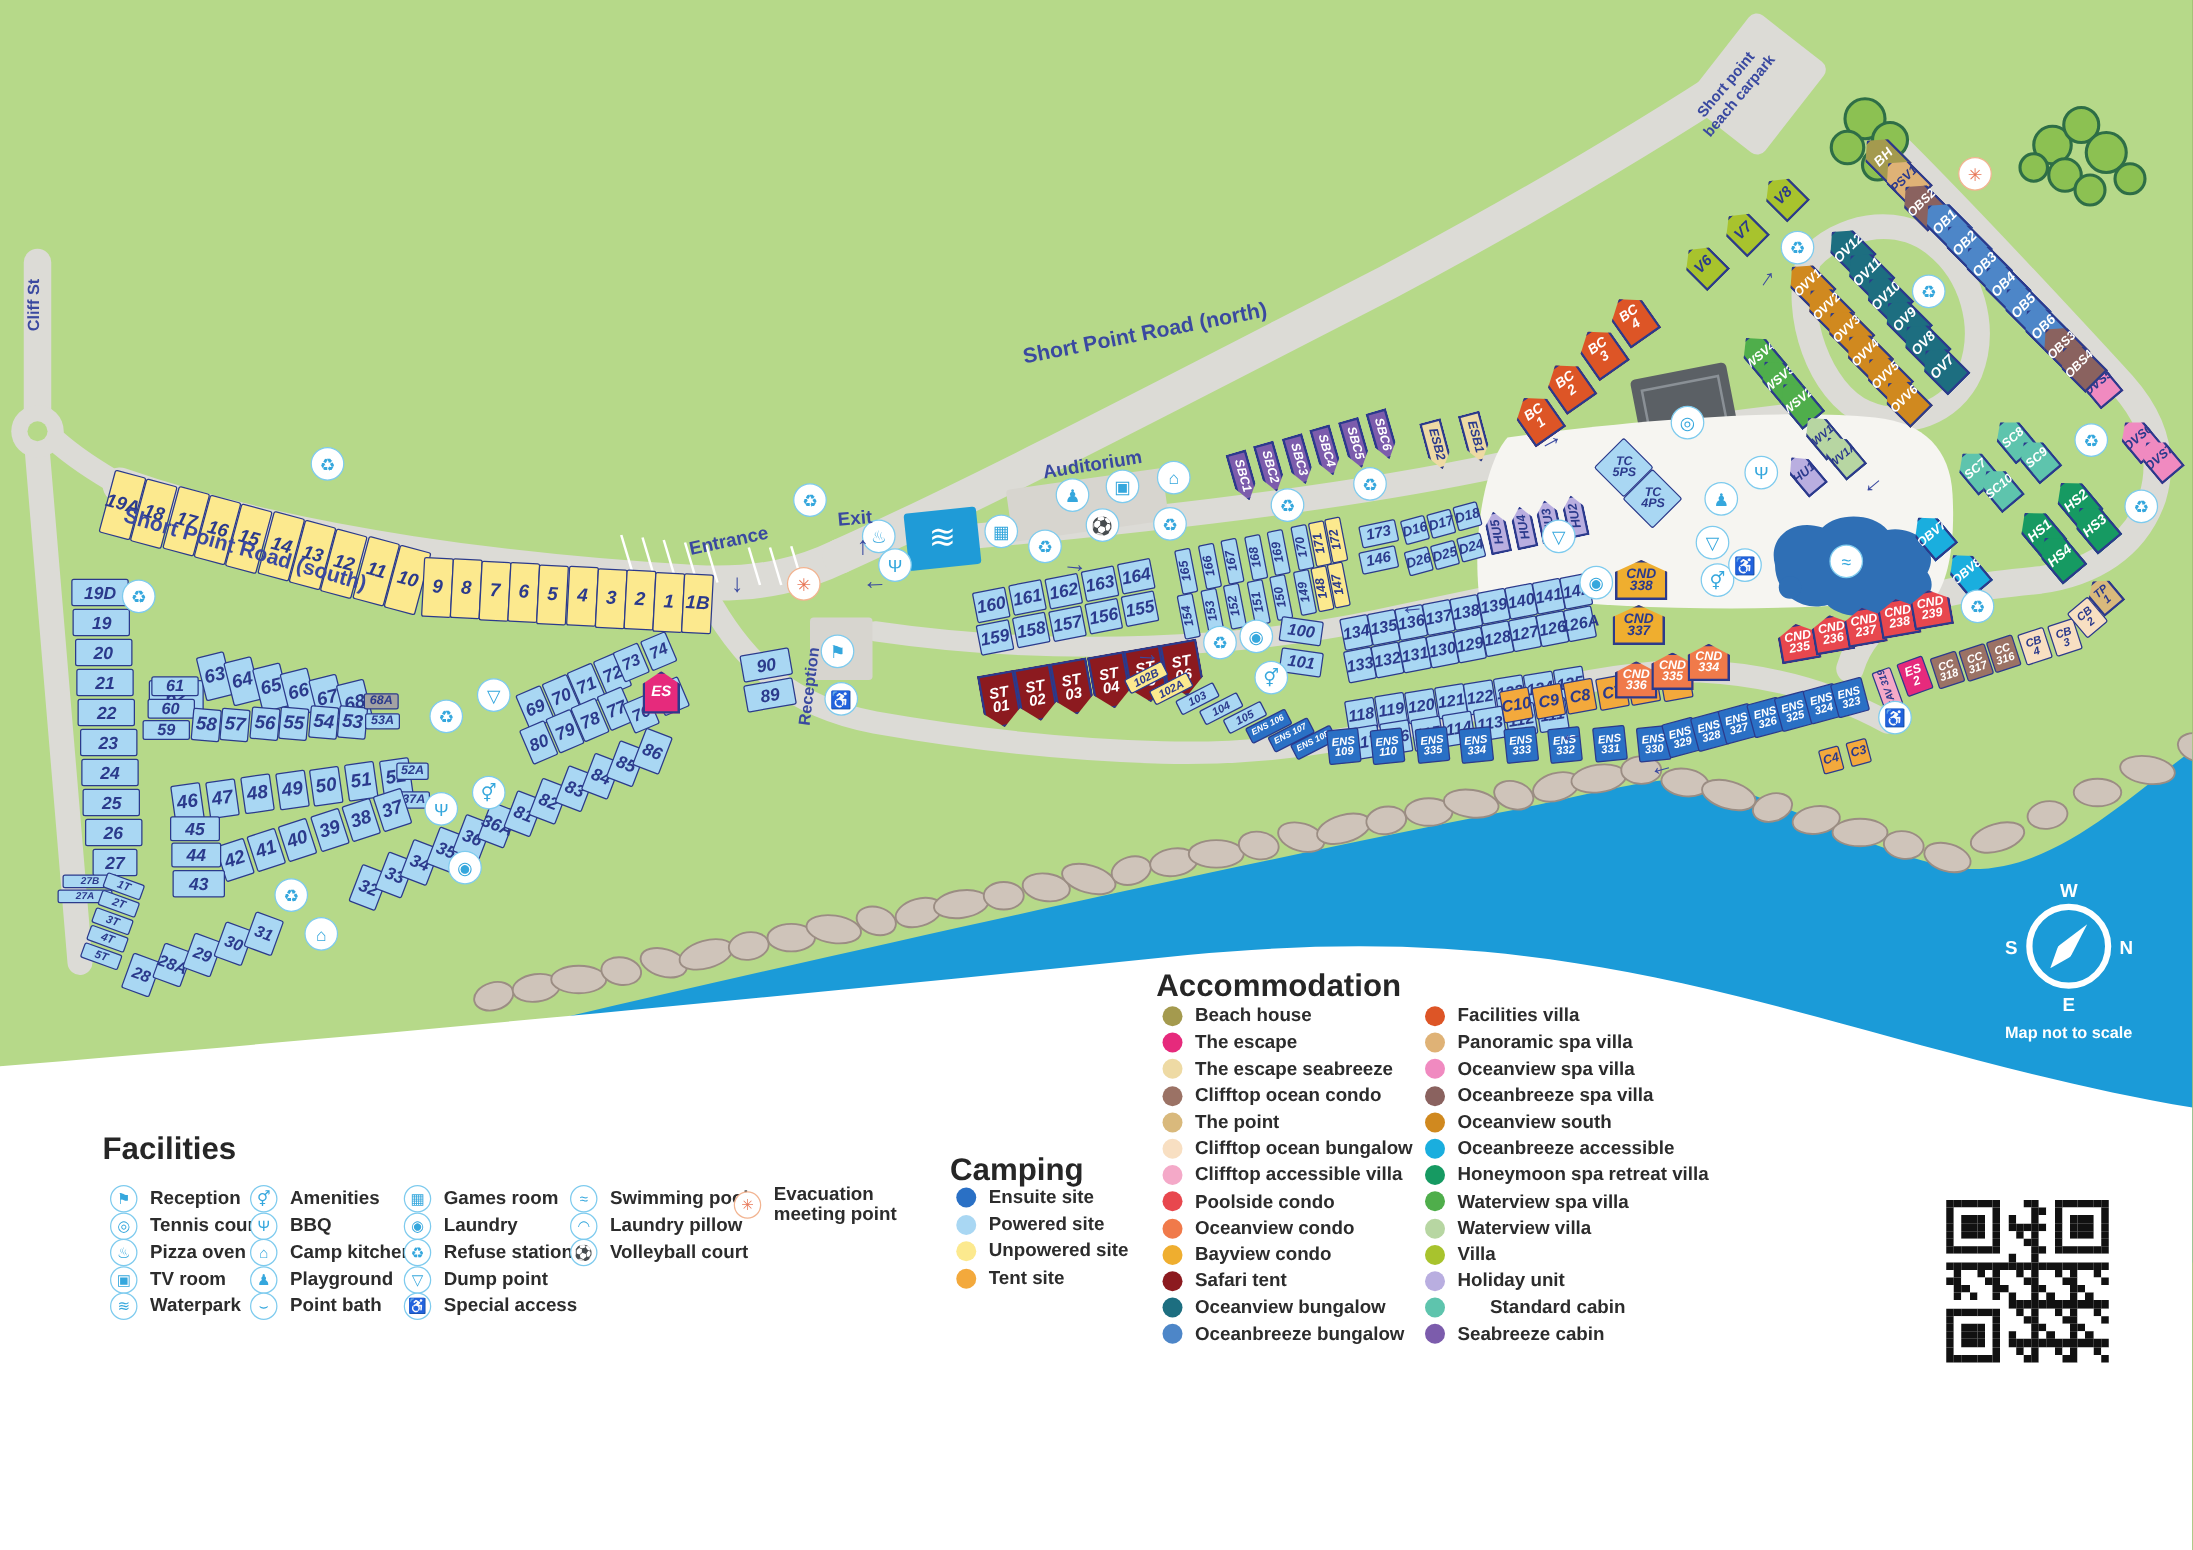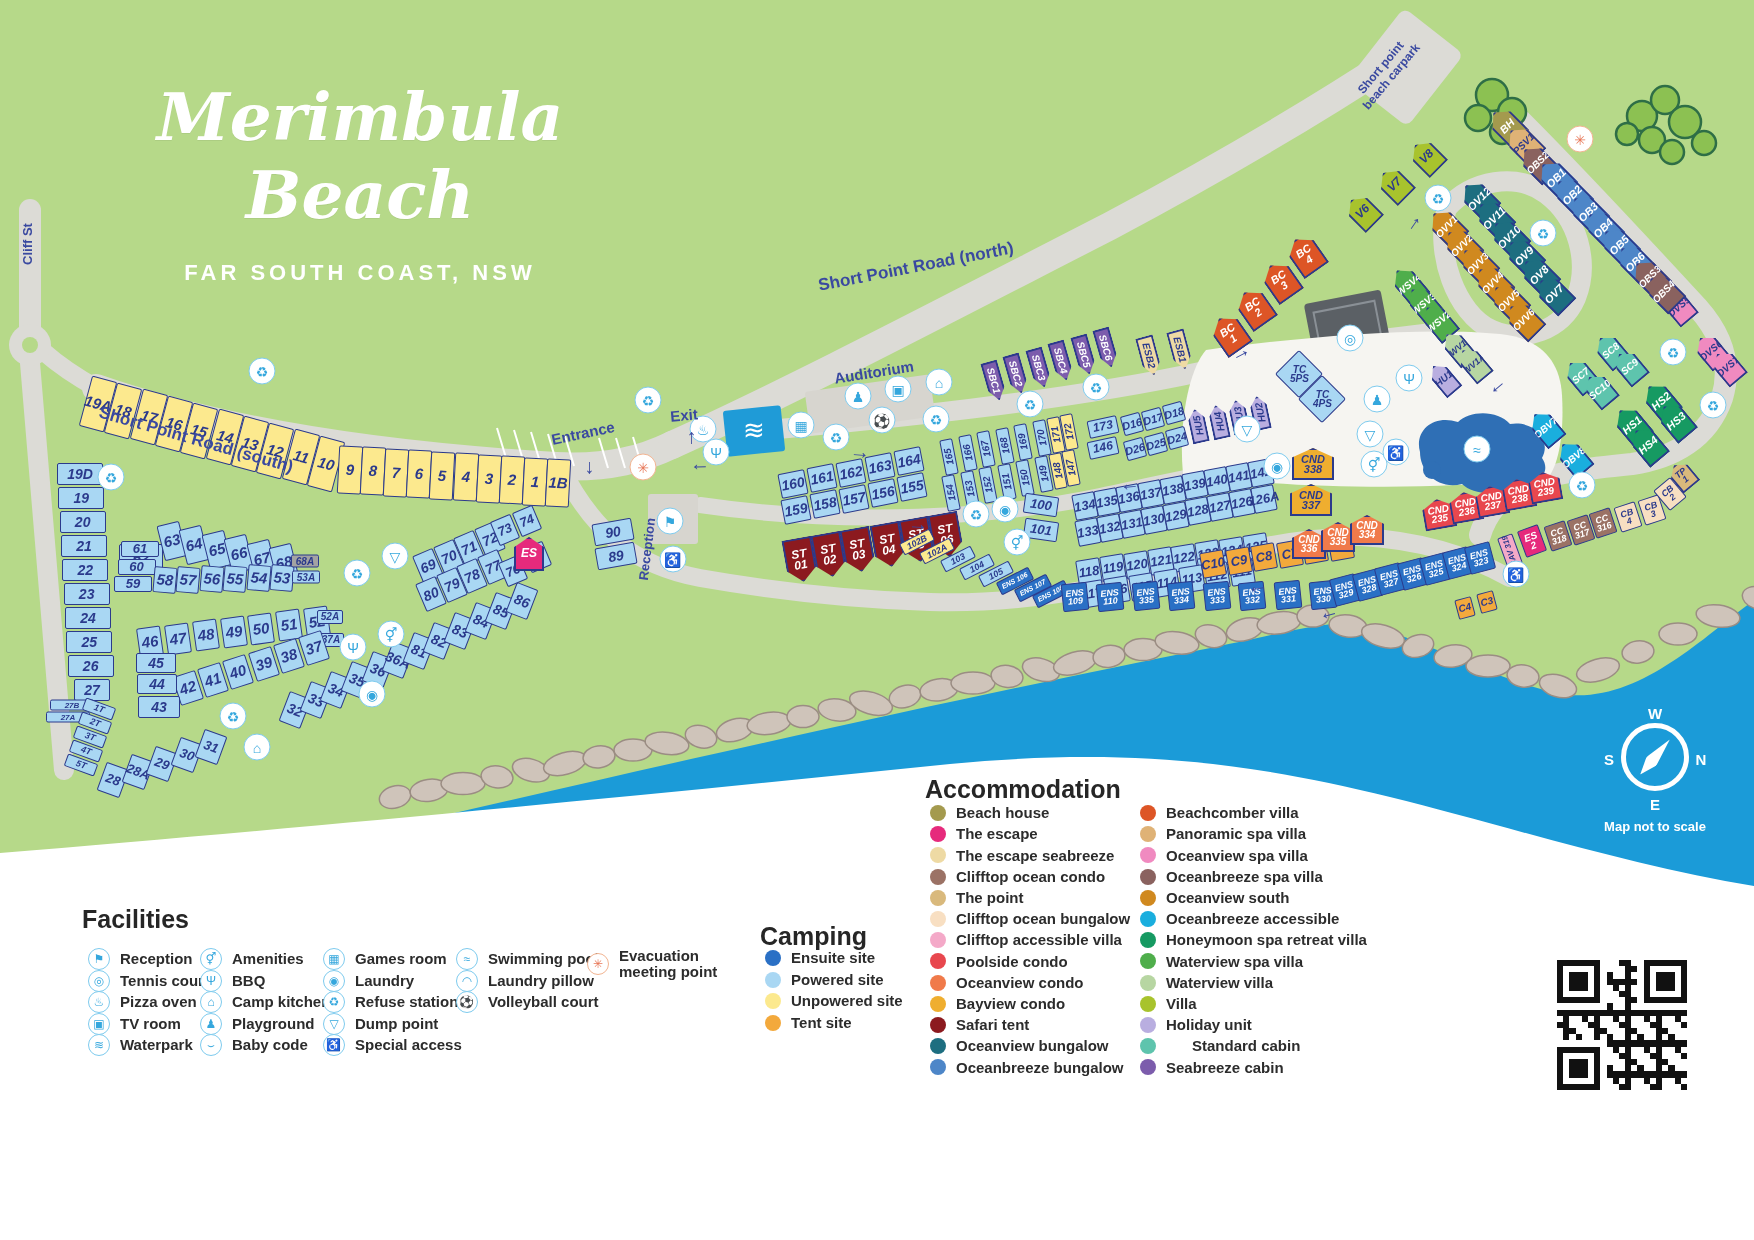--- a/index.html
+++ b/index.html
@@ -1258,24 +1258,20 @@
       <div class="arrow" style="left: 1240px; top: 352px; transform: translate(-50%, -50%) rotate(-28deg);">→</div>
       <div class="arrow" style="left: 1130px; top: 490px; transform: translate(-50%, -50%) rotate(175deg);">→</div>
       <div class="arrow" style="left: 1258px; top: 592px; transform: translate(-50%, -50%) rotate(170deg);">→</div>
       <div class="arrow" style="left: 918px; top: 524px; transform: translate(-50%, -50%) rotate(3deg);">→</div>
       <div class="arrow" style="left: 1412px; top: 222px; transform: translate(-50%, -50%) rotate(-55deg);">→</div>
       <div class="arrow" style="left: 1500px; top: 390px; transform: translate(-50%, -50%) rotate(140deg);">→</div>
       <div class="arrow" style="left: 1330px; top: 618px; transform: translate(-50%, -50%) rotate(165deg);">→</div>
       <div class="arrow" style="left: 700px; top: 470px; transform: translate(-50%, -50%) rotate(178deg);">→</div>
     </div>
 
-  <div id="titleblock">
-    <div class="title">Merimbula Beach</div>
-    <div class="subtitle">FAR SOUTH COAST, NSW</div>
-  </div>
 
   <div id="compass">
     <div class="ring"></div>
     <div class="needle"></div>
     <span class="cdir" style="left:0;top:-44px">W</span>
     <span class="cdir" style="left:-46px;top:2px">S</span>
     <span class="cdir" style="left:46px;top:2px">N</span>
     <span class="cdir" style="left:0;top:47px">E</span>
   </div>
   <div id="mapnote">Map not to scale</div>
@@ -1315,21 +1311,21 @@
       <div class="lg-item" style="left: 200px; top: 991px;">
         <span class="circ">⌂</span>
         <span class="lbl">Camp kitchen</span>
       </div>
       <div class="lg-item" style="left: 200px; top: 1012.5px;">
         <span class="circ">♟</span>
         <span class="lbl">Playground</span>
       </div>
       <div class="lg-item" style="left: 200px; top: 1034px;">
         <span class="circ">⌣</span>
-        <span class="lbl">Baby code</span>
+        <span class="lbl">Point bath</span>
       </div>
       <div class="lg-item" style="left: 323px; top: 948px;">
         <span class="circ">▦</span>
         <span class="lbl">Games room</span>
       </div>
       <div class="lg-item" style="left: 323px; top: 969.5px;">
         <span class="circ">◉</span>
         <span class="lbl">Laundry</span>
       </div>
       <div class="lg-item" style="left: 323px; top: 991px;">
@@ -1423,21 +1419,21 @@
       <div class="lg-item" style="left: 930px; top: 1038.2px;">
         <span class="dot" style="background: rgb(29, 110, 128);"></span>
         <span class="lbl">Oceanview bungalow</span>
       </div>
       <div class="lg-item" style="left: 930px; top: 1059.4px;">
         <span class="dot" style="background: rgb(77, 134, 200);"></span>
         <span class="lbl">Oceanbreeze bungalow</span>
       </div>
       <div class="lg-item" style="left: 1140px; top: 805px;">
         <span class="dot" style="background: rgb(221, 85, 38);"></span>
-        <span class="lbl">Beachcomber villa</span>
+        <span class="lbl">Facilities villa</span>
       </div>
       <div class="lg-item" style="left: 1140px; top: 826.2px;">
         <span class="dot" style="background: rgb(223, 178, 118);"></span>
         <span class="lbl">Panoramic spa villa</span>
       </div>
       <div class="lg-item" style="left: 1140px; top: 847.4px;">
         <span class="dot" style="background: rgb(240, 138, 192);"></span>
         <span class="lbl">Oceanview spa villa</span>
       </div>
       <div class="lg-item" style="left: 1140px; top: 868.6px;">

